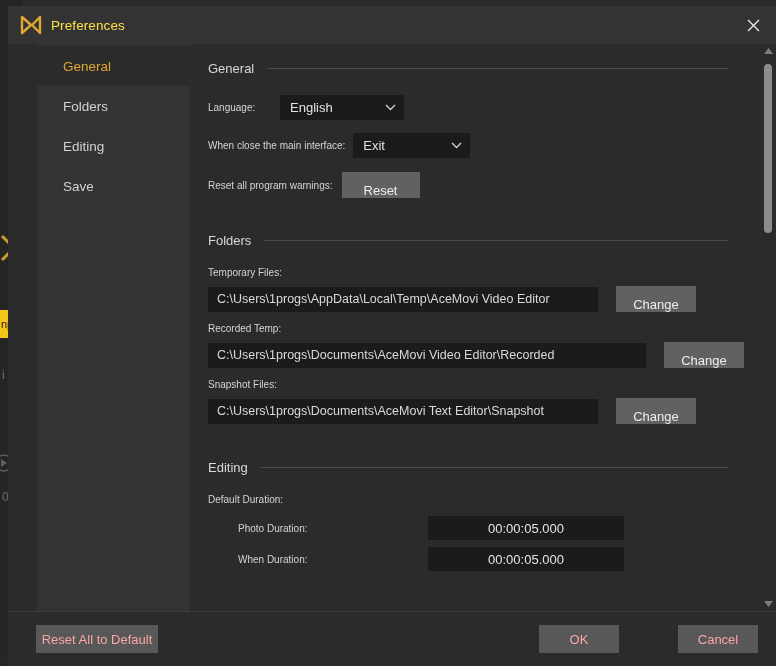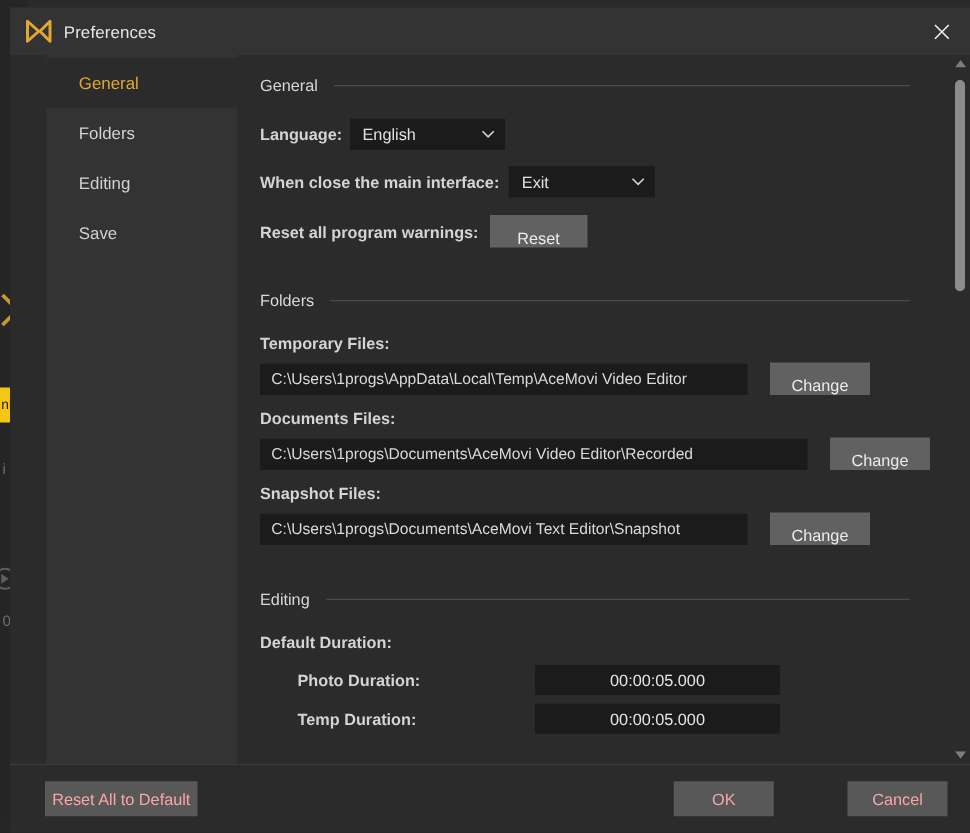--- a/index.html
+++ b/index.html
@@ -58,21 +58,21 @@
   
   #titlebar {
     height: 38px; flex: none;
     background: #333333;
     display: flex; align-items: center;
     padding-left: 12px;
     position: relative;
   }
   #app-logo { width: 22px; height: 20px; flex: none; margin-right: 9px; }
   #title-text {
-    color: #e5e5e5; font-size: 13.5px; letter-spacing: .1px;
+    color: #fde047; font-size: 13.5px; letter-spacing: .1px;
   }
   #close-btn {
     position: absolute; right: 0; top: 0;
     width: 46px; height: 38px;
     display: flex; align-items: center; justify-content: center;
     cursor: pointer;
   }
   #close-btn svg { display:block; }
 
   
@@ -111,21 +111,21 @@
   }
   .sect .lbl { color: #d8d8d8; font-size: 13px; white-space: nowrap; }
   .sect .rule {
     flex: 1 1 auto; height: 1px; background: #4a4a4a; margin-left: 13px;
   }
 
   .row {
     display: flex; align-items: center;
     margin-left: 18px;
   }
-  .rlabel { color: #d4d4d4; font-size: 13px; font-weight: bold; }
+  .rlabel { color: #d4d4d4; font-size: 10px; }
 
   
   .combo {
     background: #1b1b1b;
     height: 25px;
     display: flex; align-items: center;
     padding: 0 8px 0 10px;
     color: #e2e2e2; font-size: 13px;
     cursor: pointer;
     position: relative;
@@ -322,21 +322,21 @@
           <span class="rlabel">Temporary Files:</span>
         </div>
         <div class="row" style="margin-top:8px;">
           <div class="pathbox" style="width:390px;">C:\Users\1progs\AppData\Local\Temp\AceMovi Video Editor</div>
           <div class="gbtn" style="margin-left:18px;width:80px;">
             <span>Change</span>
           </div>
         </div>
 
         <div class="row" style="margin-top:11px;">
-          <span class="rlabel">Documents Files:</span>
+          <span class="rlabel">Recorded Temp:</span>
         </div>
         <div class="row" style="margin-top:8px;">
           <div class="pathbox" style="width:438px;">C:\Users\1progs\Documents\AceMovi Video Editor\Recorded</div>
           <div class="gbtn" style="margin-left:18px;width:80px;">
             <span>Change</span>
           </div>
         </div>
 
         <div class="row" style="margin-top:11px;">
           <span class="rlabel">Snapshot Files:</span>
@@ -356,21 +356,21 @@
         <div class="row" style="margin-top:15px;">
           <span class="rlabel">Default Duration:</span>
         </div>
 
         <div class="row" style="margin-top:11px;margin-left:48px;">
           <span class="rlabel" style="width:190px;">Photo Duration:</span>
           <div class="timebox">00:00:05.000</div>
         </div>
 
         <div class="row" style="margin-top:7px;margin-left:48px;">
-          <span class="rlabel" style="width:190px;">Temp Duration:</span>
+          <span class="rlabel" style="width:190px;">When Duration:</span>
           <div class="timebox">00:00:05.000</div>
         </div>
 
       </div>
 
       <div id="vscroll">
         <div class="sb-arrow">
           <svg width="9" height="6" viewBox="0 0 9 6">
               <path d="M4.5 0 L9 6 L0 6 Z" fill="#7d7d7d"></path>
             </svg>

